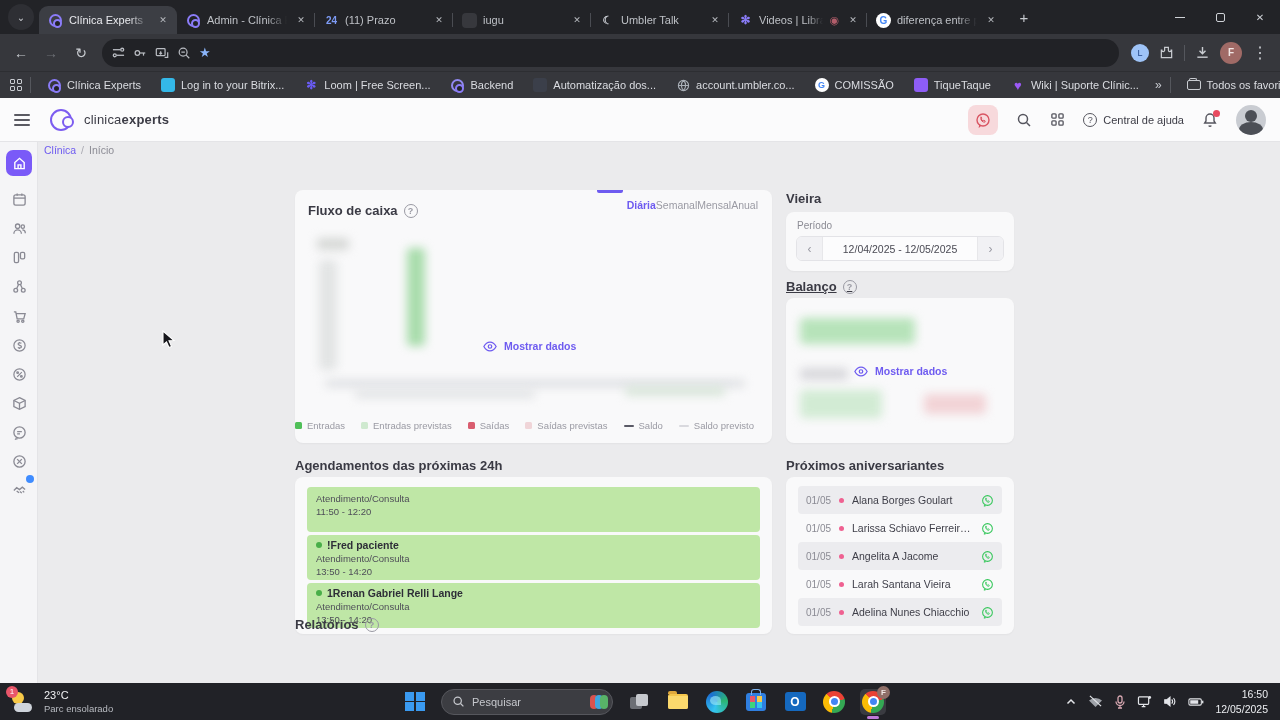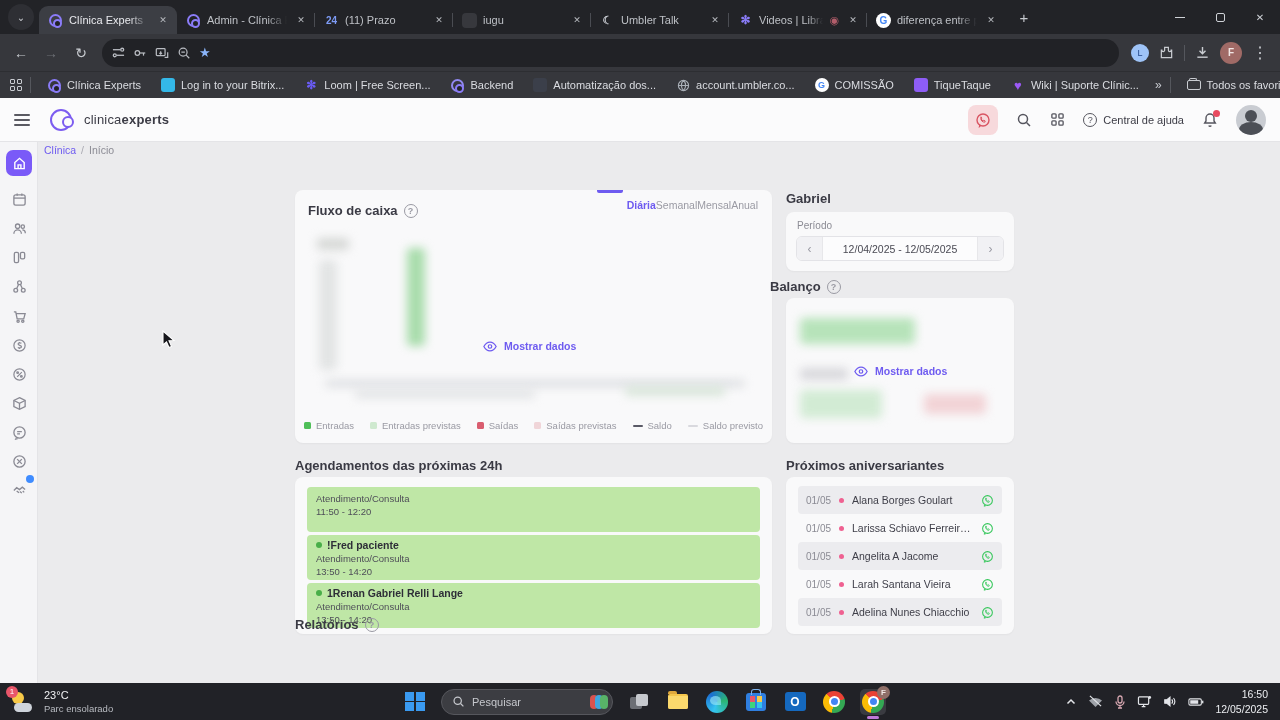--- a/index.html
+++ b/index.html
@@ -88,21 +88,21 @@
   .sec-title { position:absolute; font-size:13px; font-weight:bold; color:#3a3a44; display:flex; align-items:center; gap:6px; }
 
   
   .cashflow { left:295px; top:92px; width:477px; height:253px; }
   .cf-title { position:absolute; left:13px; top:13px; font-size:13px; font-weight:bold; color:#3a3a44; display:flex; align-items:center; gap:6px; }
   .cf-tabs { position:absolute; right:14px; top:9px; display:flex; font-size:10.5px; color:#9a9aa3; }
   .cf-tab.active { color:#6e5bf0; font-weight:bold; }
   .cf-indicator { position:absolute; top:0; left:302px; width:26px; height:3px; background:#6e5bf0; border-radius:0 0 2px 2px; }
   .blur { position:absolute; filter:blur(5px); border-radius:4px; }
   .show-data { position:absolute; display:flex; align-items:center; gap:7px; color:#6e5bf0; font-size:10.5px; font-weight:bold; }
-  .cf-legend { position:absolute; left:0; right:0; top:230px; display:flex; justify-content:center; gap:16px; font-size:9.5px; color:#9a9aa3; }
+  .cf-legend { position:absolute; left:0; right:0; top:230px; display:flex; gap:16px; font-size:9.5px; color:#9a9aa3; }
   .lg-item { display:flex; align-items:center; gap:5px; }
   .sw { width:7px; height:7px; border-radius:1.5px; }
   .sw-line { width:10px; height:2px; border-radius:1px; }
 
   
   .filters-card { left:786px; top:114px; width:228px; height:59px; }
   .period-label { position:absolute; left:11px; top:8px; font-size:10px; color:#8b8b94; }
   .period-ctl { position:absolute; left:10px; right:10px; top:24px; height:25px; background:#fcfcfd; border:1px solid #e3e3e7; border-radius:6px; display:flex; align-items:center; }
   .period-arrow { width:26px; height:100%; display:flex; align-items:center; justify-content:center; color:#9a9aa3; font-size:12px; background:#f1f1f4; flex:none; }
   .period-arrow.l { border-radius:5px 0 0 5px; border-right:1px solid #e7e7ea; }
@@ -543,32 +543,32 @@
             <span>Saldo</span>
           </span>
         <span class="lg-item">
             <span class="sw-line" style="background:#d9d9de;"></span>
             <span>Saldo previsto</span>
           </span>
       </div>
     </div>
 
     <div class="sec-title" style="left:786px; top:93px;">
-        <span>Gabriel</span>
+        <span>Vieira</span>
       </div>
     <div class="card filters-card">
       <span class="period-label">Período</span>
       <div class="period-ctl">
         <span class="period-arrow l">‹</span>
         <span class="period-value">12/04/2025 - 12/05/2025</span>
         <span class="period-arrow r">›</span>
       </div>
     </div>
 
-    <div class="sec-title" style="left:770px; top:181px;">
+    <div class="sec-title" style="left:786px; top:181px;text-decoration:underline;">
       <span>Balanço</span>
       <span class="q-circle" style="border-color:#9a9aa3;color:#9a9aa3;">?</span>
     </div>
     <div class="card balance-card">
       <div class="blur" style="left:14px; top:20px; width:115px; height:26px; background:#b7e3ba;"></div>
       <div class="blur" style="left:14px; top:70px; width:48px; height:12px; background:#d8d8dc;"></div>
       <div class="blur" style="left:14px; top:92px; width:82px; height:28px; background:#d2ebd4;"></div>
       <div class="blur" style="left:138px; top:96px; width:62px; height:20px; background:#f2d3d6;"></div>
       <div class="show-data" style="left:68px; top:67px;">
         <svg width="14" height="11" viewBox="0 0 16 12" fill="none" stroke="#6e5bf0" stroke-width="1.4">

